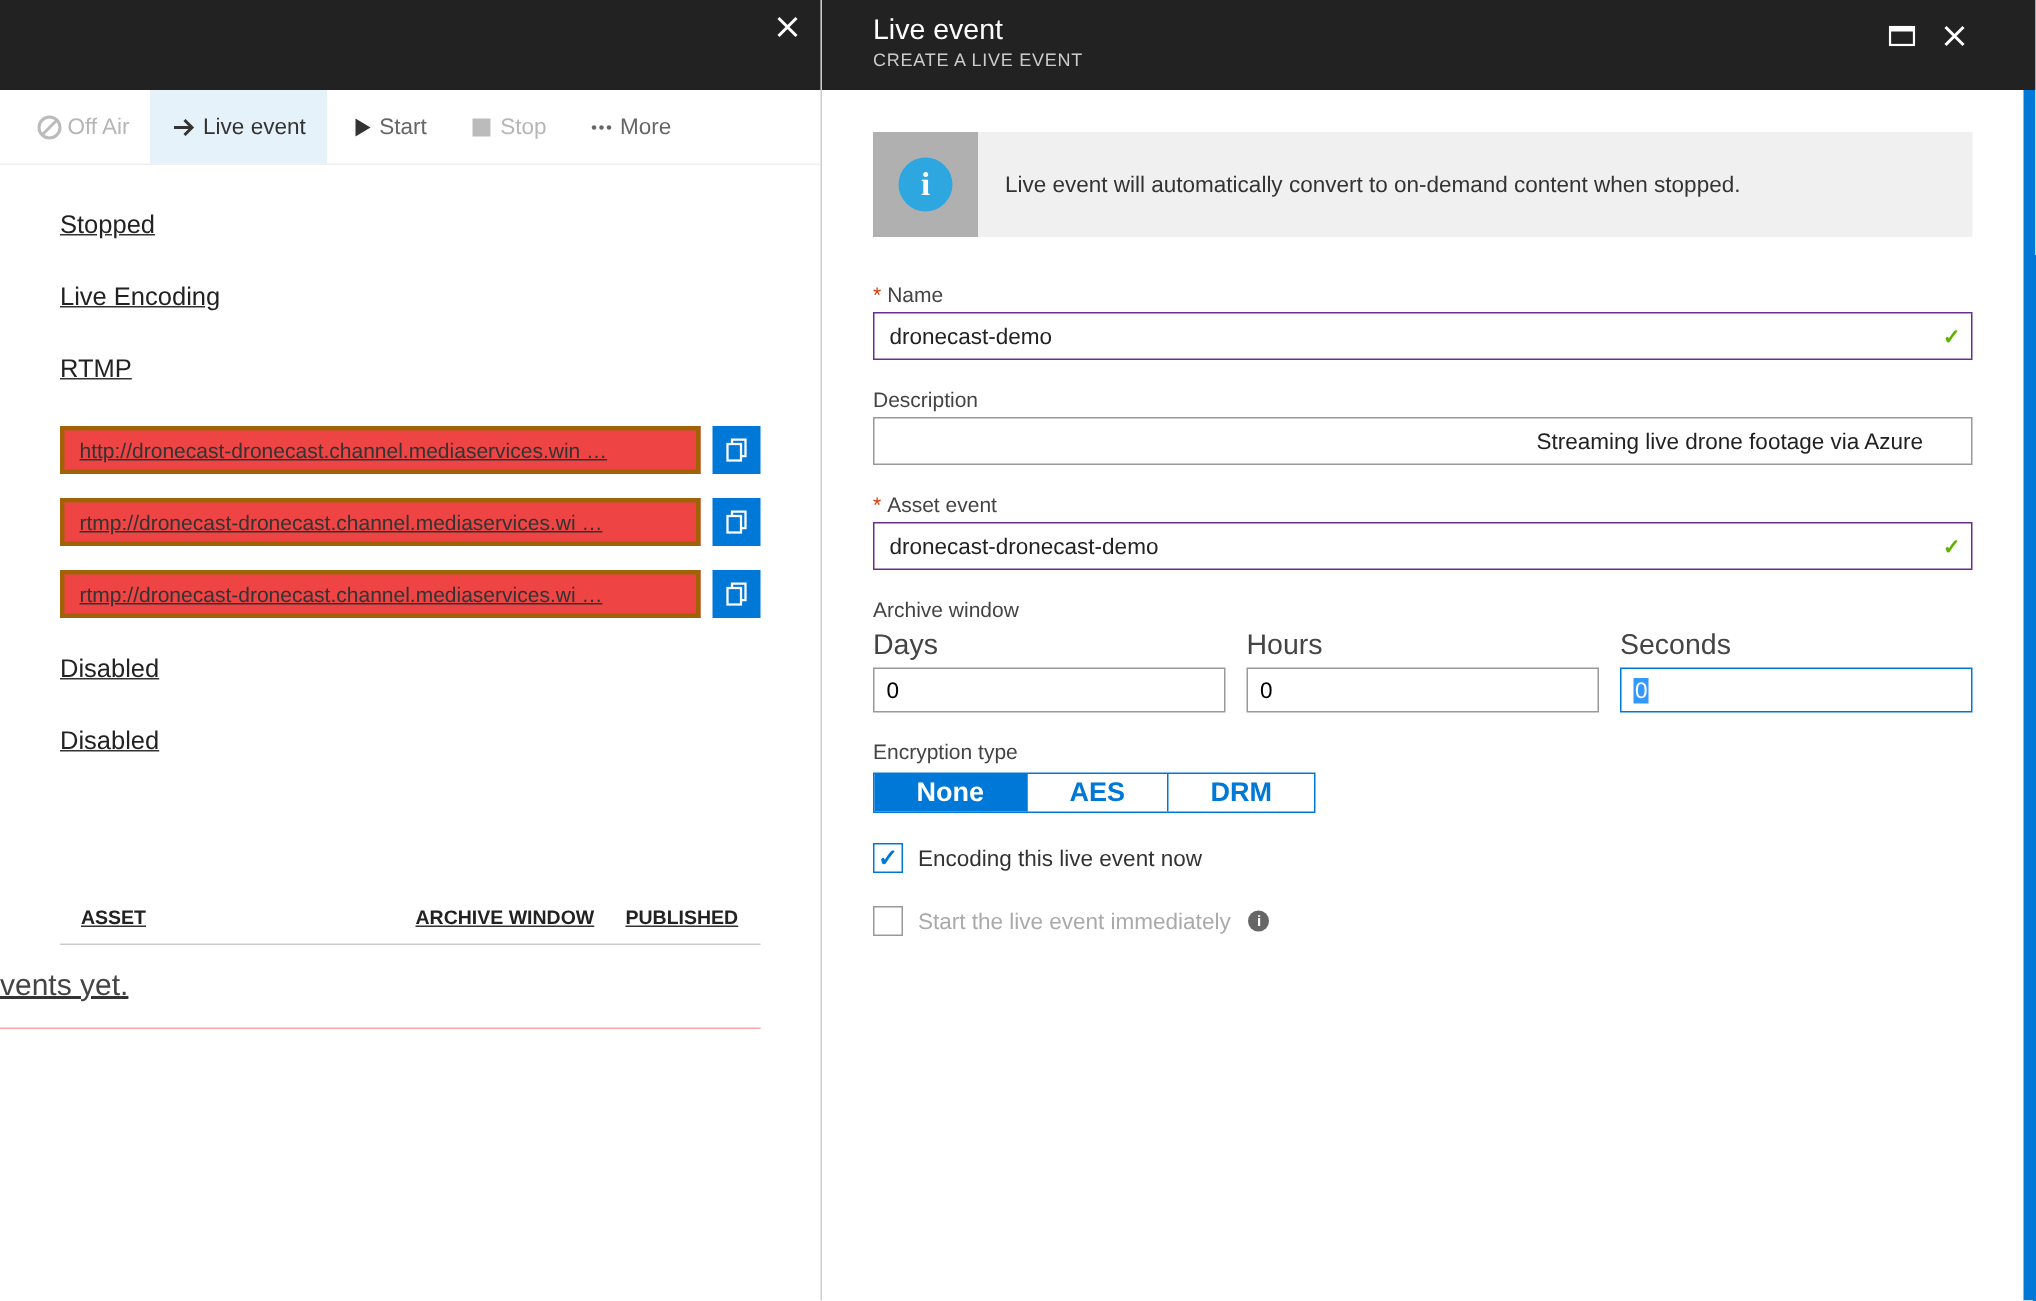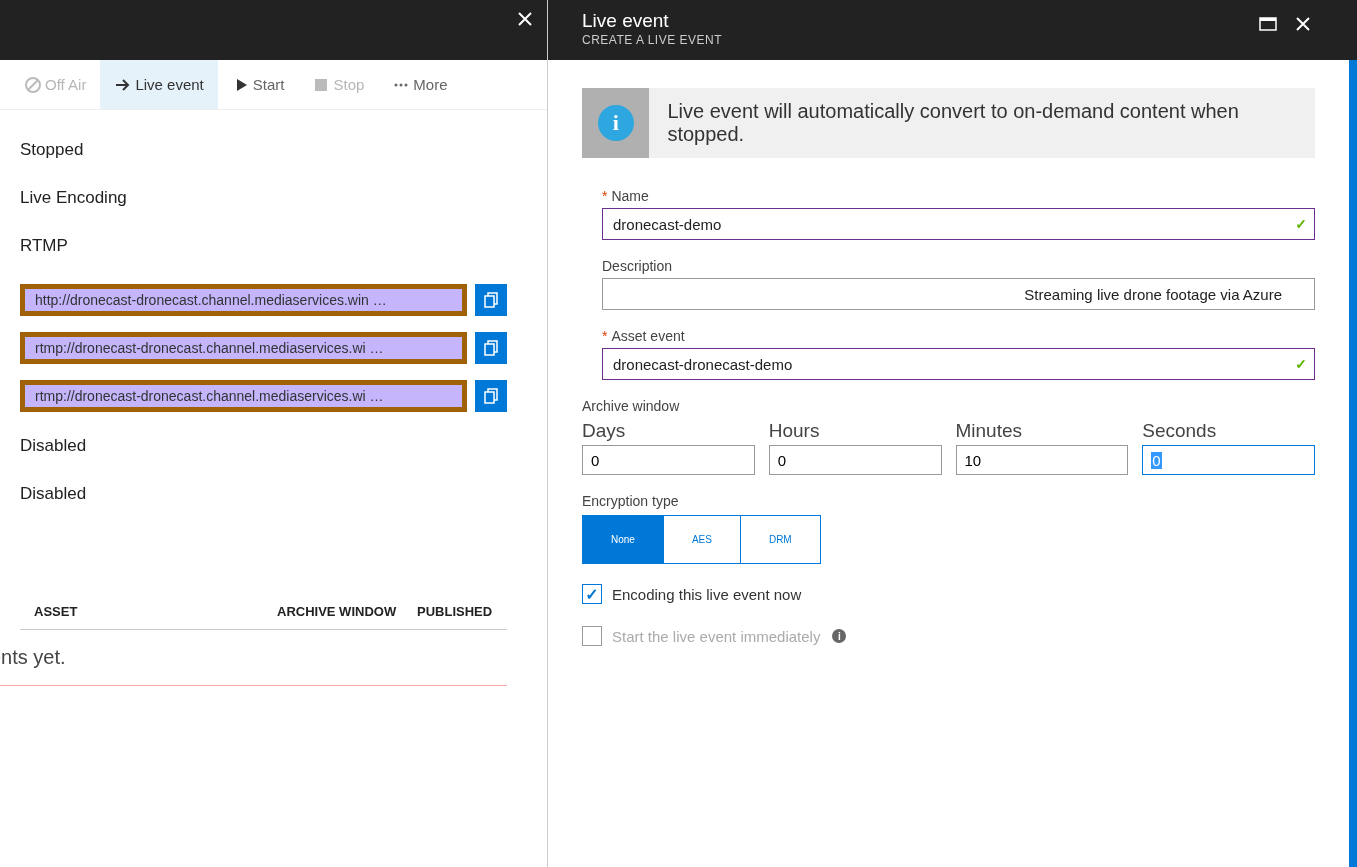--- a/index.html
+++ b/index.html
@@ -52,38 +52,39 @@
     padding: 0 14px;
     height: 100%;
     cursor: pointer;
     color: #666;
     font-size: 15px;
   }
   .toolbar-item.disabled { color: #b6b6b6; cursor: default; }
   .toolbar-item.active { background: #e6f2fa; color: #333; }
   .toolbar-icon { width: 18px; height: 18px; display: inline-flex; align-items: center; justify-content: center; }
   .content {
-    padding: 30px 40px 0 20px;
+    padding: 30px 40px 0 40px;
     flex: 1;
+    text-decoration: underline;
   }
   .status-line {
     font-size: 17px;
     color: #222;
     margin-bottom: 28px;
   }
   .url-row {
     display: flex;
     align-items: center;
     gap: 8px;
     margin-bottom: 16px;
   }
   .url-box {
     flex: 1;
-    border: 5px solid #a16207;
-    background: #c4b5fd;
+    border: 3px solid #a16207;
+    background: #ef4444;
     padding: 7px 10px;
     font-size: 14px;
     color: #333;
     white-space: nowrap;
     overflow: hidden;
     text-overflow: ellipsis;
     height: 32px;
     display: flex;
     align-items: center;
   }
@@ -175,24 +176,24 @@
     color: #fff;
     display: flex;
     align-items: center;
     justify-content: center;
     font-family: Georgia, serif;
     font-size: 22px;
     font-weight: bold;
   }
   .info-text {
     padding: 0 18px;
-    font-size: 20px;
+    font-size: 15px;
     color: #333;
   }
-  .form-group { margin-bottom: 18px; margin-left: 20px; }
+  .form-group { margin-bottom: 18px; }
   .form-label {
     font-size: 14px;
     color: #444;
     margin-bottom: 4px;
     display: block;
   }
   .required { color: #d83b01; margin-right: 4px; }
   .text-input {
     width: 100%;
     border: 1px solid #6b2e8f;
@@ -241,25 +242,26 @@
   }
   .time-box.focused { border-color: #0078d7; }
   .sel { background: #3399ff; color: #fff; padding: 0 1px; }
   .seg-group {
     display: flex;
     border: 1px solid #0078d7;
     width: fit-content;
     margin-bottom: 20px;
   }
   .seg {
-    padding: 18px 28px;
-    font-size: 10px;
+    padding: 2px 28px;
+    font-size: 18px;
     color: #0078d7;
     cursor: pointer;
     border-right: 1px solid #0078d7;
+    font-weight: bold;
   }
   .seg:last-child { border-right: none; }
   .seg.active { background: #0078d7; color: #fff; }
   .checkbox-row {
     display: flex;
     align-items: center;
     gap: 10px;
     margin-bottom: 22px;
     font-size: 15px;
   }
@@ -455,24 +457,20 @@
       <div class="time-row">
         <div class="time-col">
           <label>Days</label>
           <input class="time-input" value="0" style="">
         </div>
         <div class="time-col">
           <label>Hours</label>
           <input class="time-input" value="0" style="">
         </div>
         <div class="time-col">
-          <label>Minutes</label>
-          <input class="time-input" value="10" style="">
-        </div>
-        <div class="time-col">
           <label>Seconds</label>
           <div class="time-box focused">
               <span class="sel">0</span>
             </div>
         </div>
       </div>
 
       <div class="section-label">Encryption type</div>
       <div class="seg-group">
         <div class="seg active">None</div>

